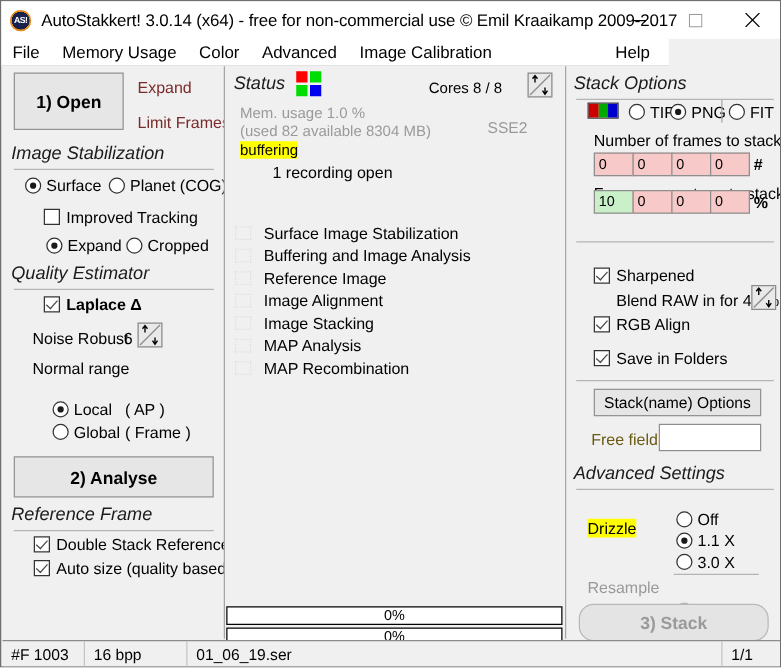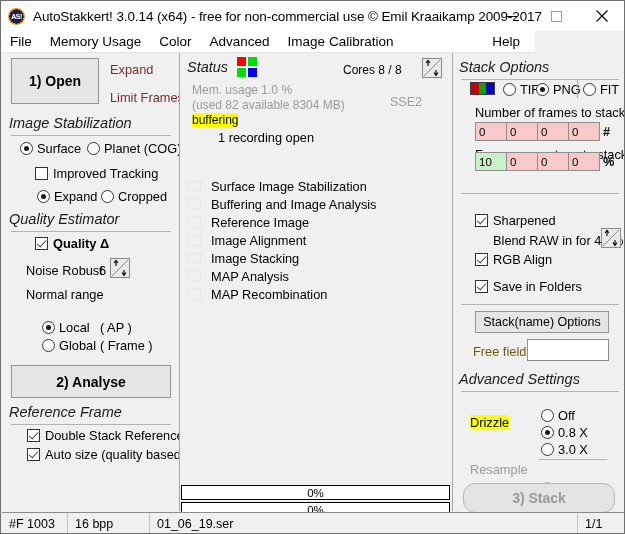--- a/index.html
+++ b/index.html
@@ -268,21 +268,21 @@
     <div class="ctl" style="left:99px; top:136px;">
       <span class="rb"></span>
       <span class="lbl">Cropped</span>
     </div>
 
     <div class="grouphdr" style="left:7px; top:158px;">Quality Estimator</div>
     <div class="grouprule" style="left:9px; top:178px; width:160px;"></div>
 
     <div class="ctl" style="left:33px; top:183px;">
       <span class="cb checked"></span>
-      <span class="lbl bold">Quality Δ</span>
+      <span class="lbl bold">Laplace Δ</span>
     </div>
 
     <div class="txt" style="left:24px; top:210px;">Noise Robust</div>
     <div class="txt" style="left:97px; top:210px;">6</div>
     <div class="spin" style="left:108px; top:205px;">
       <svg width="18" height="18" viewBox="0 0 18 18">
         <line x1="1" y1="17" x2="17" y2="1" stroke="#8a8a8a" stroke-width="1"></line>
         <path d="M5 7 L5 2 M3 4 L5 1.5 L7 4" stroke="#000" stroke-width="1.1" fill="none"></path>
         <path d="M13 11 L13 16 M11 13.5 L13 16.5 L15 13.5" stroke="#000" stroke-width="1.1" fill="none"></path>
       </svg>
@@ -459,21 +459,21 @@
     <div class="grouprule" style="left:8px; top:338px; width:158px;"></div>
 
     <div class="txt hl" style="left:17px; top:362px;">Drizzle</div>
 
     <div class="ctl" style="left:88px; top:355px;">
       <span class="rb"></span>
       <span class="lbl">Off</span>
     </div>
     <div class="ctl" style="left:88px; top:372px;">
       <span class="rb checked"></span>
-      <span class="lbl">0.8 X</span>
+      <span class="lbl">1.1 X</span>
     </div>
     <div class="ctl" style="left:88px; top:389px;">
       <span class="rb"></span>
       <span class="lbl">3.0 X</span>
     </div>
 
     <div class="grouprule" style="left:86px; top:406px; width:68px;"></div>
 
     <div class="txt grey" style="left:17px; top:409px;">Resample</div>
     <div class="ctl" style="left:88px; top:428px;">

